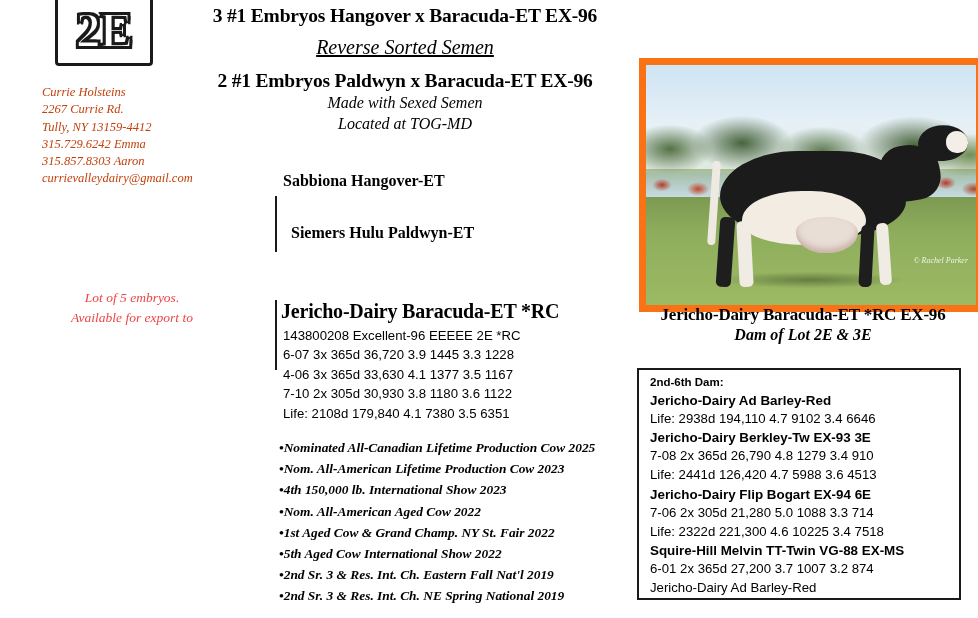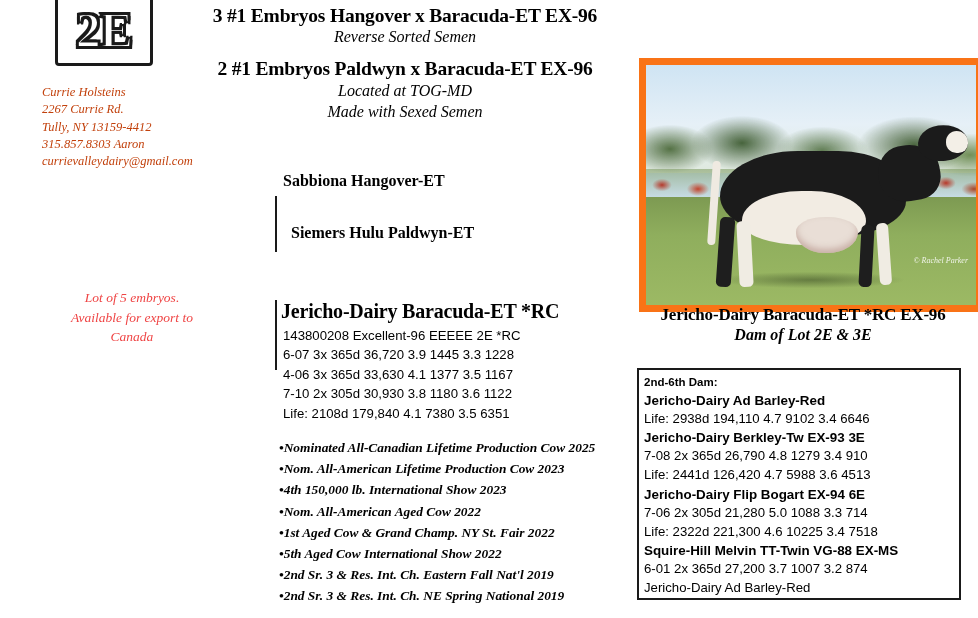--- a/index.html
+++ b/index.html
@@ -70,23 +70,24 @@
   #headline .h1 {
     font-family: "Liberation Serif", serif;
     font-weight: bold;
     font-size: 19.5px;
     line-height: 1.18;
     letter-spacing: -0.2px;
   }
   #headline .h2 {
     font-family: "Liberation Serif", serif;
     font-style: italic;
-    font-size: 16px;
+    font-size: 20px;
     line-height: 1.3;
-    margin-top: 0;
+    margin-top: 7px;
+    text-decoration: underline;
   }
   #headline .h1b {
     font-family: "Liberation Serif", serif;
     font-weight: bold;
     font-size: 19.5px;
     line-height: 1.18;
     margin-top: 9px;
     letter-spacing: -0.2px;
   }
   #headline .h3 {
@@ -288,21 +289,21 @@
     font-size: 16px;
     margin-top: 1px;
   }
 
   
   #maternal-box {
     left: 637px; top: 368px;
     width: 324px; height: 232px;
     border: 2px solid #1a1a1a;
     box-sizing: border-box;
-    padding: 5px 7px 0 5px;
+    padding: 5px 7px 0 11px;
     font-family: "Liberation Sans", sans-serif;
   }
   #maternal-box .mb-head {
     font-size: 11.5px;
     font-weight: bold;
     line-height: 1.35;
   }
   #maternal-box .mb-name {
     font-size: 13.4px;
     font-weight: bold;
@@ -317,36 +318,36 @@
 <body>
 
 <div class="abs" id="lot-badge">
   <span class="lot-text">2E</span>
 </div>
 
 <div class="abs" id="consignor">
   <div>Currie Holsteins</div>
   <div>2267 Currie Rd.</div>
   <div>Tully, NY 13159-4412</div>
+  <div>315.729.6242 Emma</div>
   <div>315.857.8303 Aaron</div>
   <div>currievalleydairy@gmail.com</div>
 </div>
 
 <div class="abs" id="lot-note">
   <div>Lot of 5 embryos.</div>
   <div>Available for export to</div>
-  <div>Canada</div>
 </div>
 
 <div class="abs" id="headline">
   <div class="h1">3 #1 Embryos Hangover x Baracuda-ET EX-96</div>
   <div class="h2">Reverse Sorted Semen</div>
   <div class="h1b">2 #1 Embryos Paldwyn x Baracuda-ET EX-96</div>
+  <div class="h3">Made with Sexed Semen</div>
   <div class="h3">Located at TOG-MD</div>
-  <div class="h3">Made with Sexed Semen</div>
 </div>
 
 <div class="abs" id="ped-sire1">Sabbiona Hangover-ET</div>
 <div class="abs" id="ped-sire2">Siemers Hulu Paldwyn-ET</div>
 <div class="abs" id="ped-bracket-top"></div>
 <div class="abs" id="ped-bracket-bottom"></div>
 
 <div class="abs" id="dam-name">Jericho-Dairy Baracuda-ET *RC</div>
 <div class="abs" id="dam-records">
   <div>143800208 Excellent-96 EEEEE 2E *RC</div>

